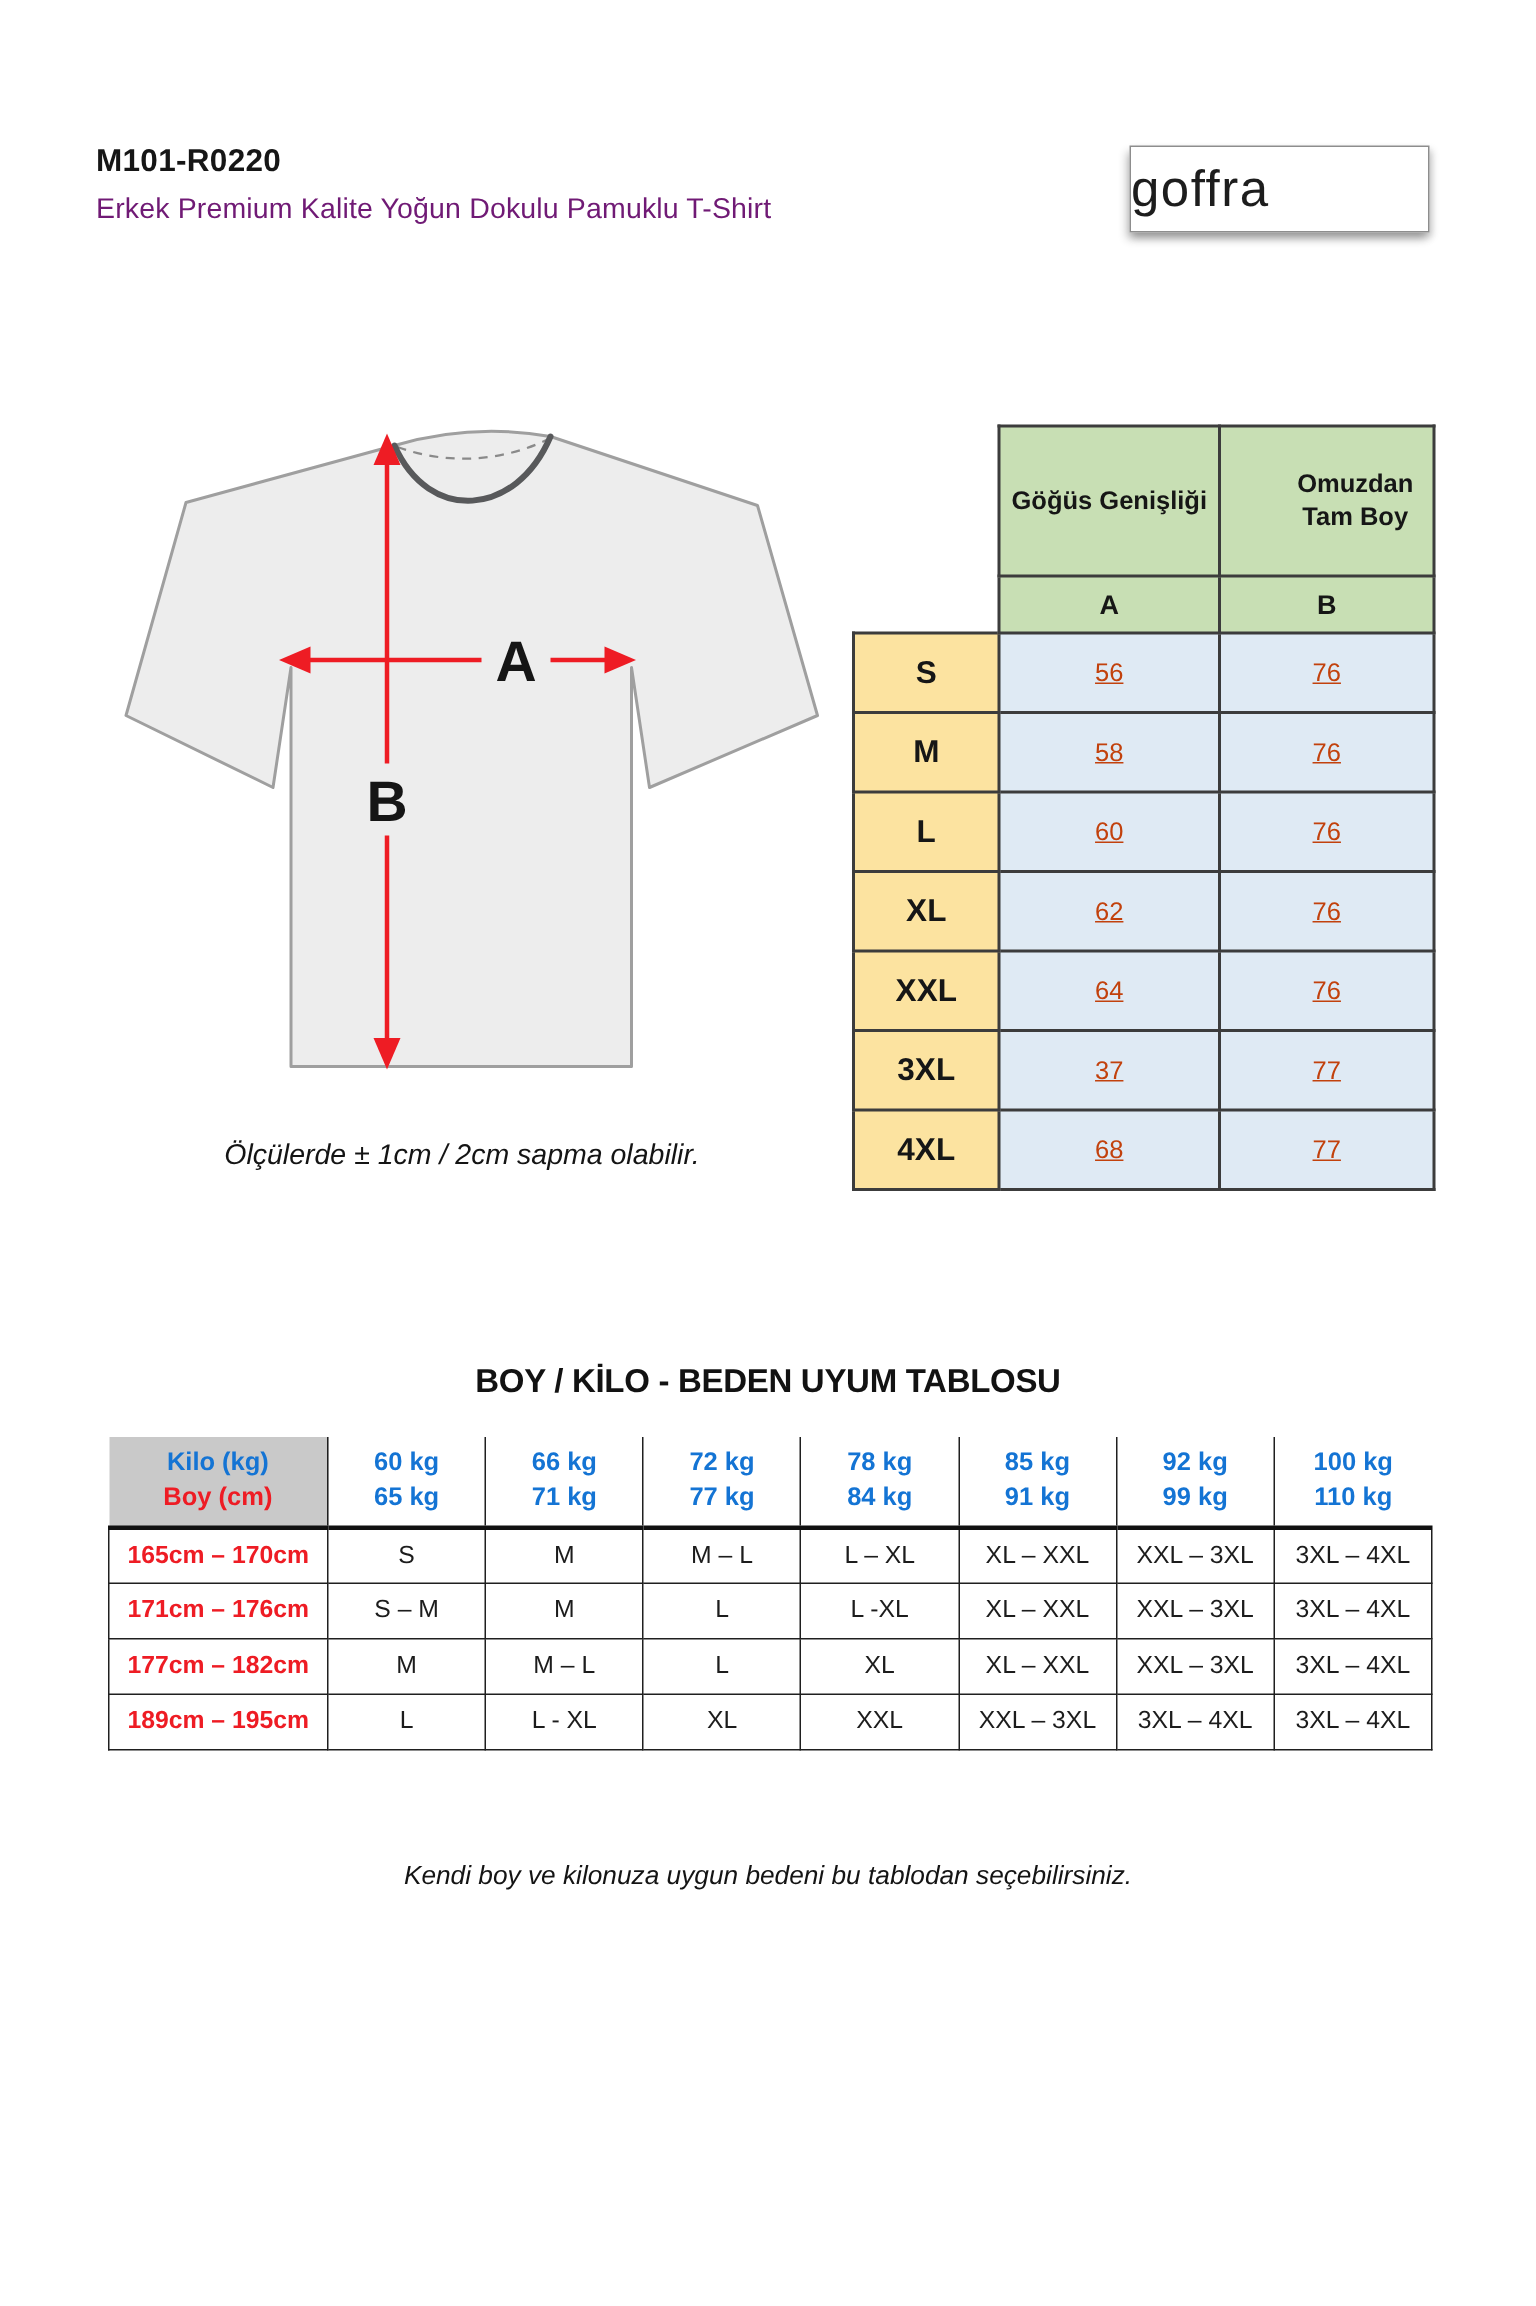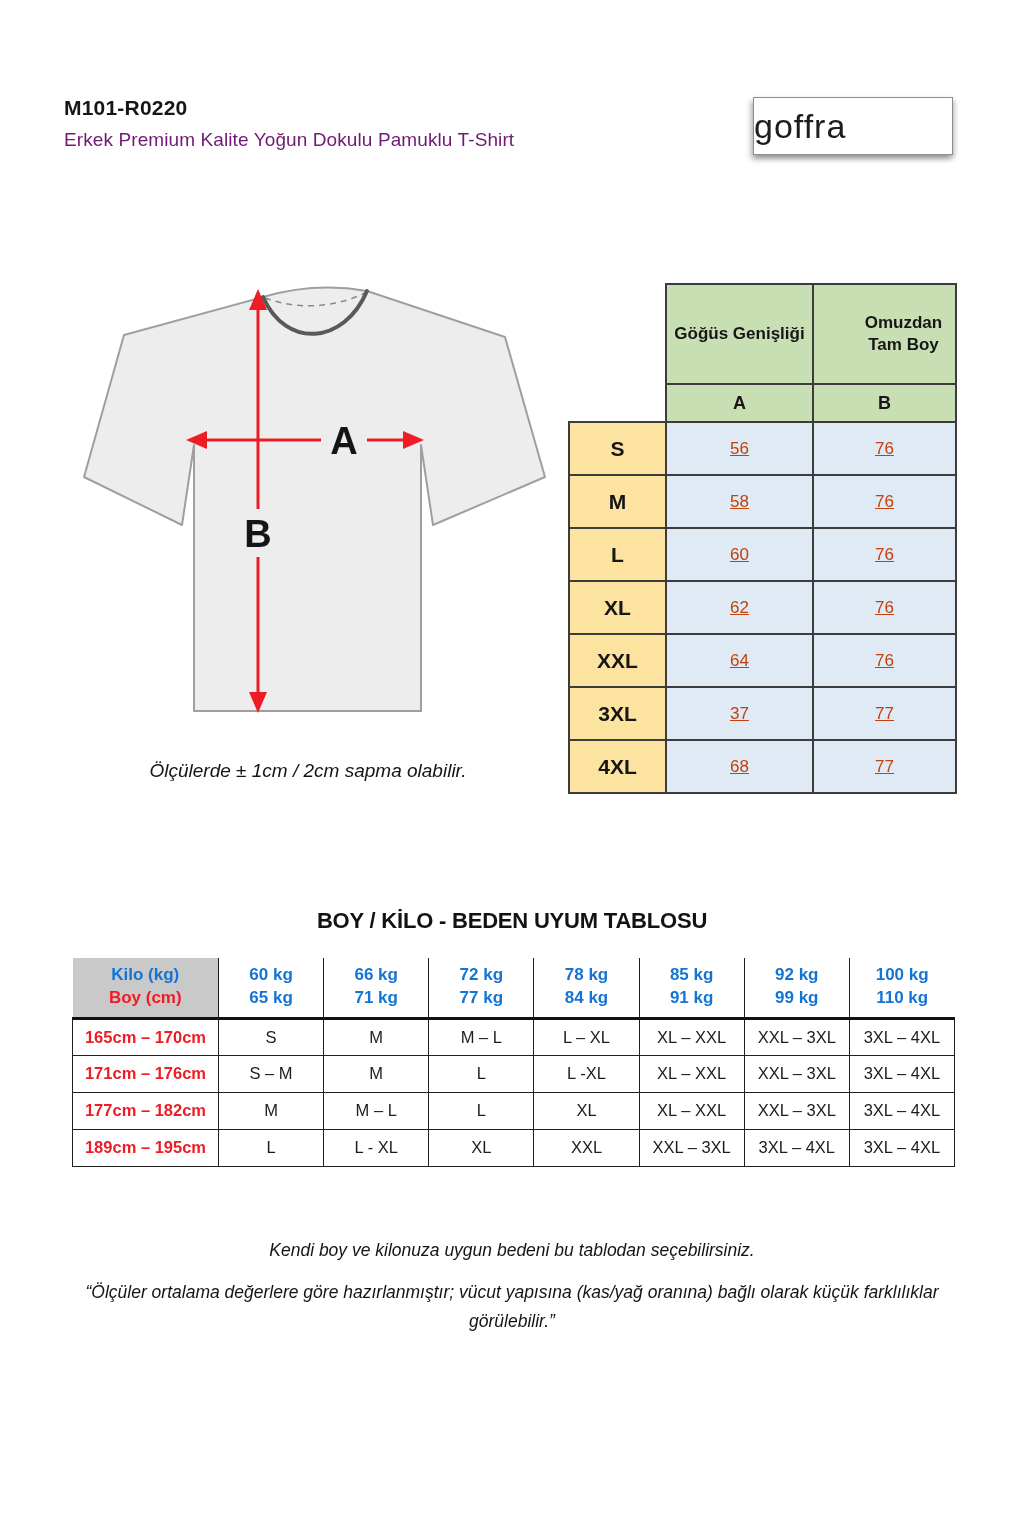--- a/index.html
+++ b/index.html
@@ -238,15 +238,14 @@
       <td class="szcell">XL</td>
       <td class="szcell">XXL</td>
       <td class="szcell">XXL – 3XL</td>
       <td class="szcell">3XL – 4XL</td>
       <td class="szcell">3XL – 4XL</td>
     </tr>
   </tbody>
     </table>
 
   <div class="note-1">Kendi boy ve kilonuza uygun bedeni bu tablodan seçebilirsiniz.</div>
-  <div class="note-2">“Ölçüler ortalama değerlere göre hazırlanmıştır; vücut yapısına (kas/yağ oranına) bağlı olarak küçük farklılıklar görülebilir.”</div>
 
 </div>
 
 </body></html>

